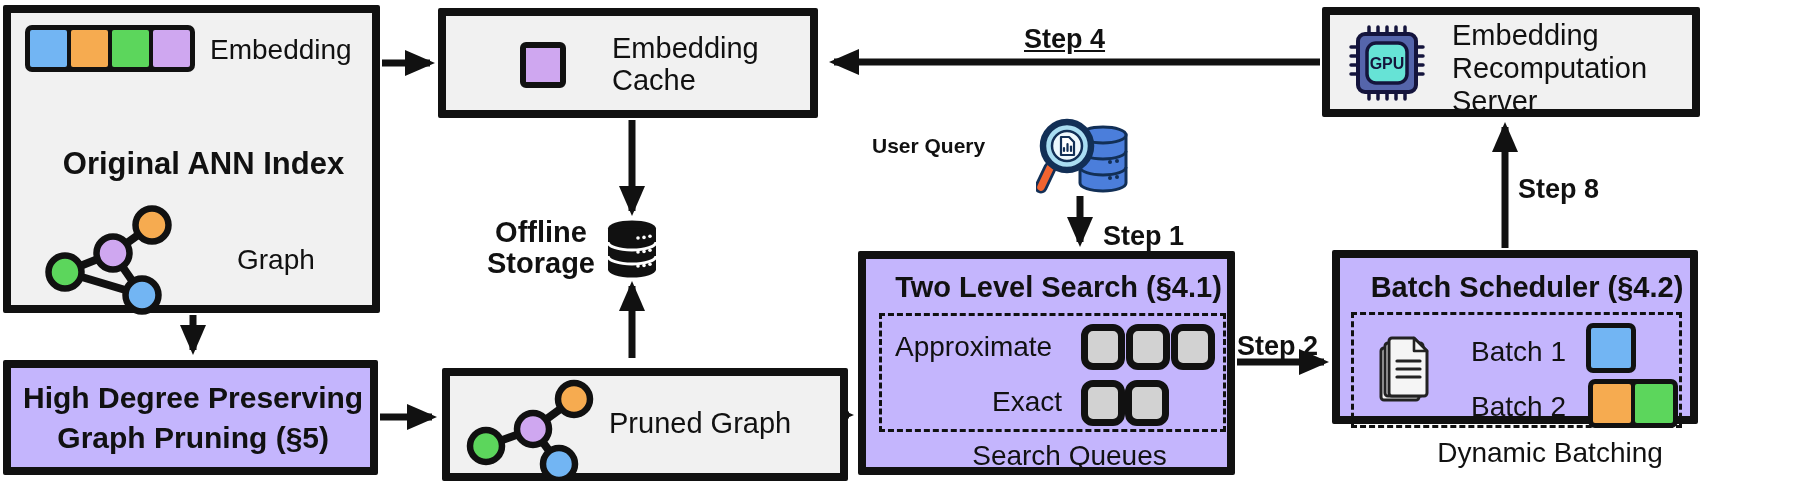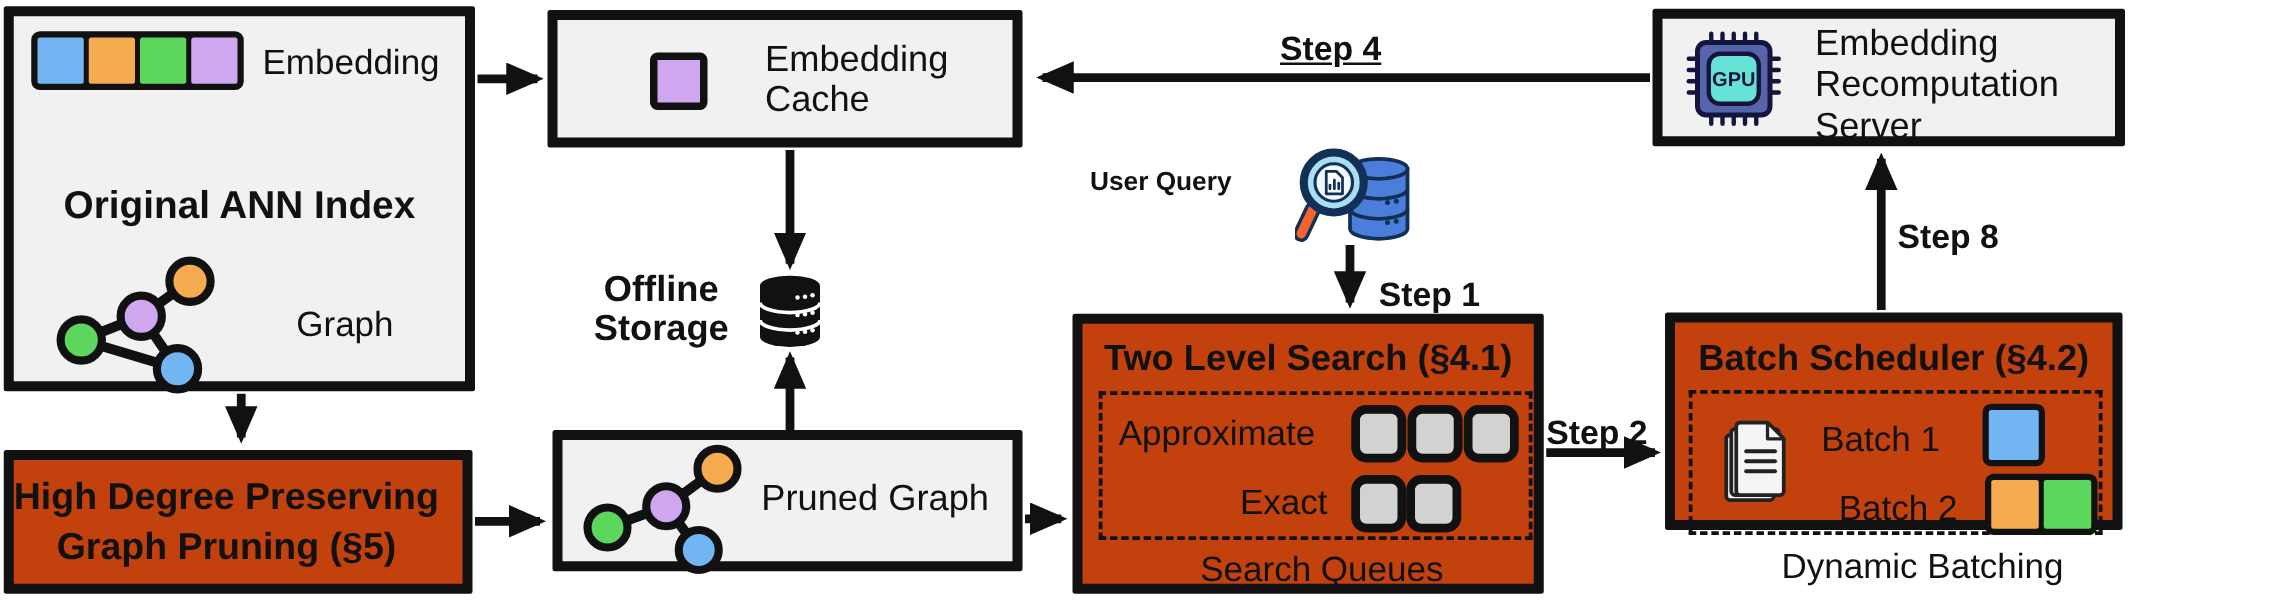--- a/index.html
+++ b/index.html
@@ -1,22 +1,22 @@
 <!DOCTYPE html>
 <html><head>
 <meta charset="utf-8">
 <style>
   html,body{margin:0;padding:0;background:#ffffff;}
   #canvas{position:relative;width:1817px;height:481px;background:#ffffff;overflow:hidden;
           font-family:"Liberation Sans",sans-serif;color:#111;}
   .box{position:absolute;box-sizing:border-box;border:8px solid #111;background:#f1f1f1;border-radius:2px;}
-  .box.dark{background:#c2410c;}
+  .box.dark{background:#c4b5fd;}
   .lbl{position:absolute;white-space:nowrap;font-size:28px;line-height:1.12;color:#111;}
   .b{font-weight:700;}
-  .ctr{text-align:center;}
+  .ctr{text-align:center;margin-left:12px;}
   .dashed{position:absolute;box-sizing:border-box;border:3px dashed #111;}
   .qsq{position:absolute;box-sizing:border-box;width:44px;height:46px;border:7px solid #111;
        border-radius:12px;background:#d2d2d2;}
   .frame{position:absolute;box-sizing:border-box;background:#111;border-radius:7px;display:flex;gap:4px;padding:5px;}
   .cell{flex:1;border-radius:2px;}
   svg{display:block;}
   .overlay{position:absolute;left:0;top:0;pointer-events:none;}
 </style>
 </head>
 <body>
@@ -99,21 +99,21 @@
         <circle cx="46" cy="16.2" r="1.8"></circle>
       <circle cx="34" cy="32" r="1.8"></circle>
         <circle cx="40" cy="31.4" r="1.8"></circle>
         <circle cx="46" cy="30.2" r="1.8"></circle>
       <circle cx="34" cy="46" r="1.8"></circle>
         <circle cx="40" cy="45.4" r="1.8"></circle>
         <circle cx="46" cy="44.2" r="1.8"></circle>
     </g>
   </svg>
 
-  <div class="box" style="left:442px;top:344px;width:376px;height:113px;">
+  <div class="box" style="left:442px;top:368px;width:406px;height:113px;">
     <svg style="position:absolute;left:8px;top:4px;overflow:visible;" width="130" height="100">
       <g stroke="#111" stroke-width="8" stroke-linecap="round">
         <line x1="75" y1="49" x2="116" y2="19"></line>
         <line x1="28" y1="66" x2="75" y2="49"></line>
         <line x1="75" y1="49" x2="101" y2="84"></line>
       </g>
       <g stroke="#111" stroke-width="6.5">
         <circle cx="116" cy="19" r="16" style="fill: rgb(246, 171, 80);"></circle>
         <circle cx="75" cy="49" r="16" style="fill: rgb(207, 167, 240);"></circle>
         <circle cx="28" cy="66" r="16" style="fill: rgb(92, 214, 92);"></circle>
@@ -176,21 +176,21 @@
         <rect x="6" y="14" width="38" height="52" rx="3" fill="#f2f2f2" stroke="#222" stroke-width="3"></rect>
         <rect x="10" y="9" width="38" height="53" rx="3" fill="#f2f2f2" stroke="#222" stroke-width="3"></rect>
         <path d="M17 4 h22 l13 13 v42 a3 3 0 0 1 -3 3 h-32 a3 3 0 0 1 -3 -3 v-52 a3 3 0 0 1 3 -3 z" fill="#f5f5f5" stroke="#222" stroke-width="3" stroke-linejoin="round"></path>
         <path d="M39 4 l13 13 h-13 z" fill="#f5f5f5" stroke="#222" stroke-width="2.6" stroke-linejoin="round"></path>
         <g stroke="#222" stroke-width="3.2" stroke-linecap="round">
           <line x1="22" y1="27" x2="45" y2="27"></line>
           <line x1="22" y1="35" x2="45" y2="35"></line>
           <line x1="22" y1="43" x2="45" y2="43"></line>
         </g>
       </svg>
-      <div class="lbl" style="left:103px;top:21px;">Batch 1</div>
+      <div class="lbl" style="left:117px;top:21px;">Batch 1</div>
       <div class="frame" style="left:232px;top:8px;width:50px;height:50px;">
         <div class="cell" style="background: rgb(114, 181, 243);"></div>
       </div>
       <div class="lbl" style="left:117px;top:76px;">Batch 2</div>
       <div class="frame" style="left:234px;top:64px;width:90px;height:49px;">
         <div class="cell" style="background: rgb(246, 171, 80);"></div>
         <div class="cell" style="background: rgb(92, 214, 92);"></div>
       </div>
     </div>
     <div class="lbl ctr" style="left:0;top:179px;width:350px;padding-left:23px;">Dynamic Batching</div>

